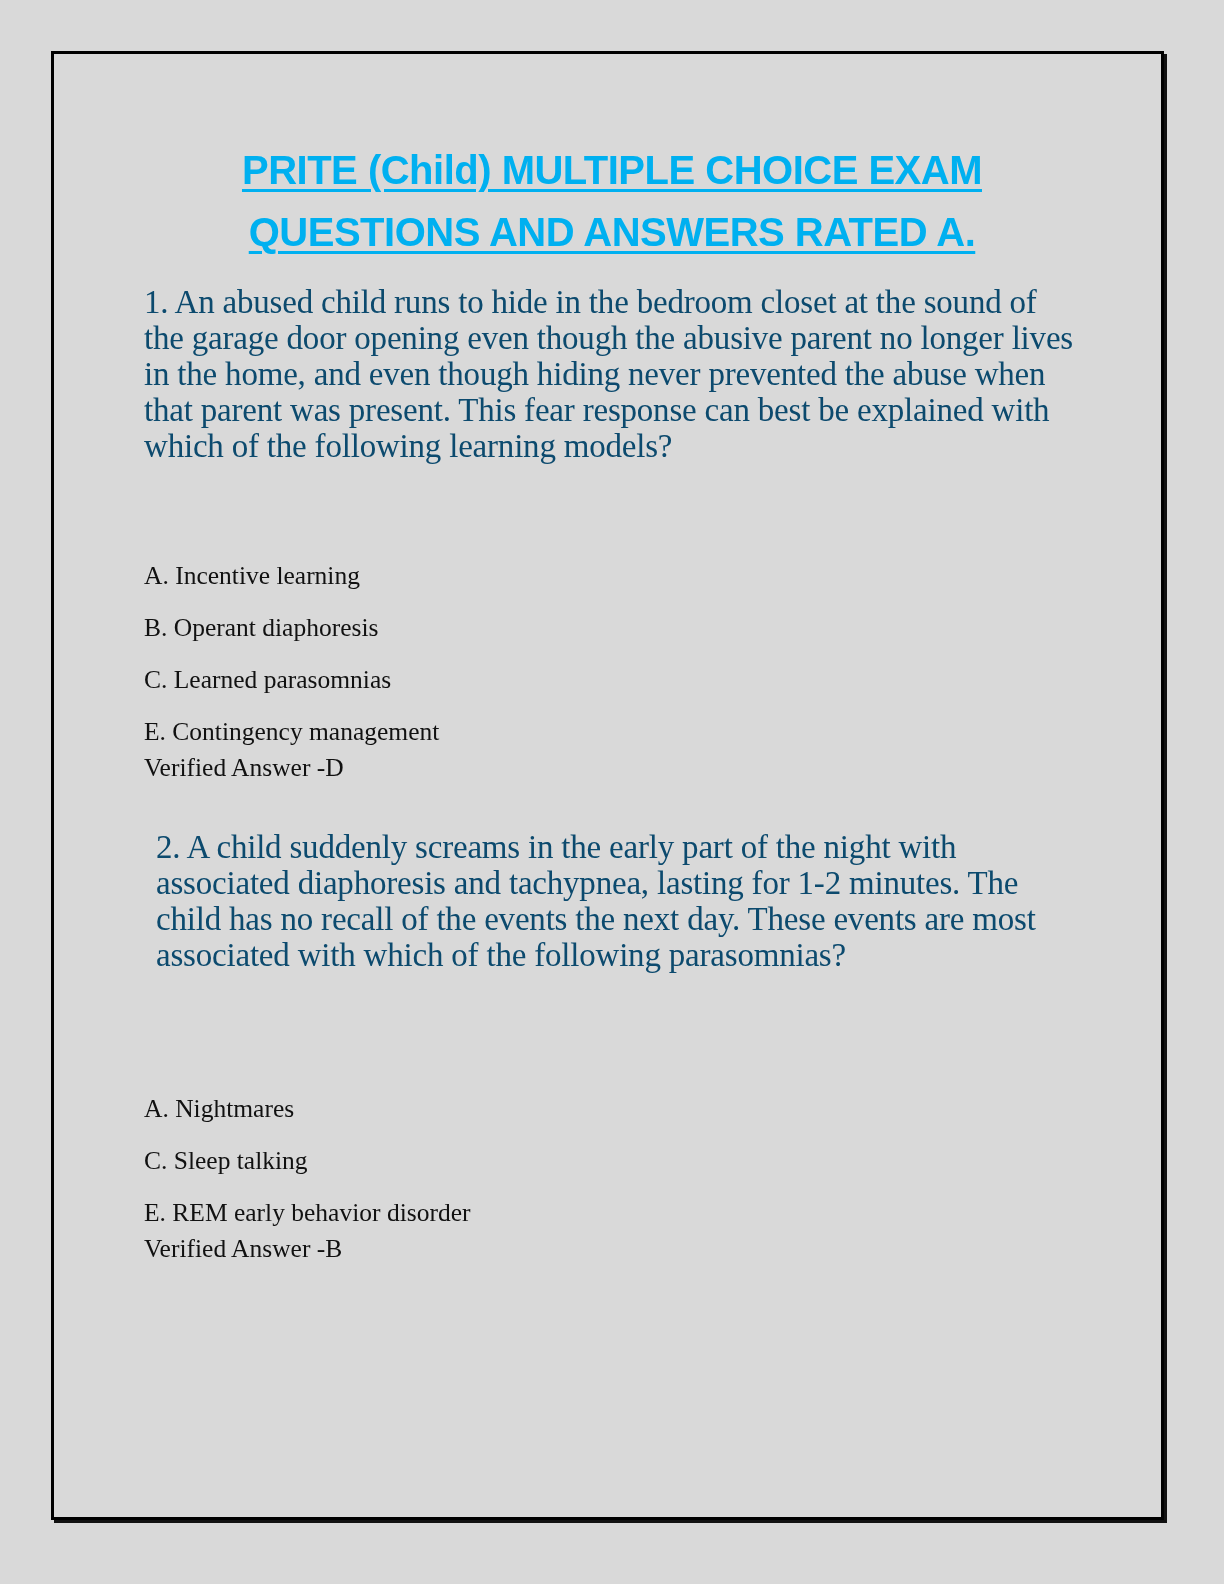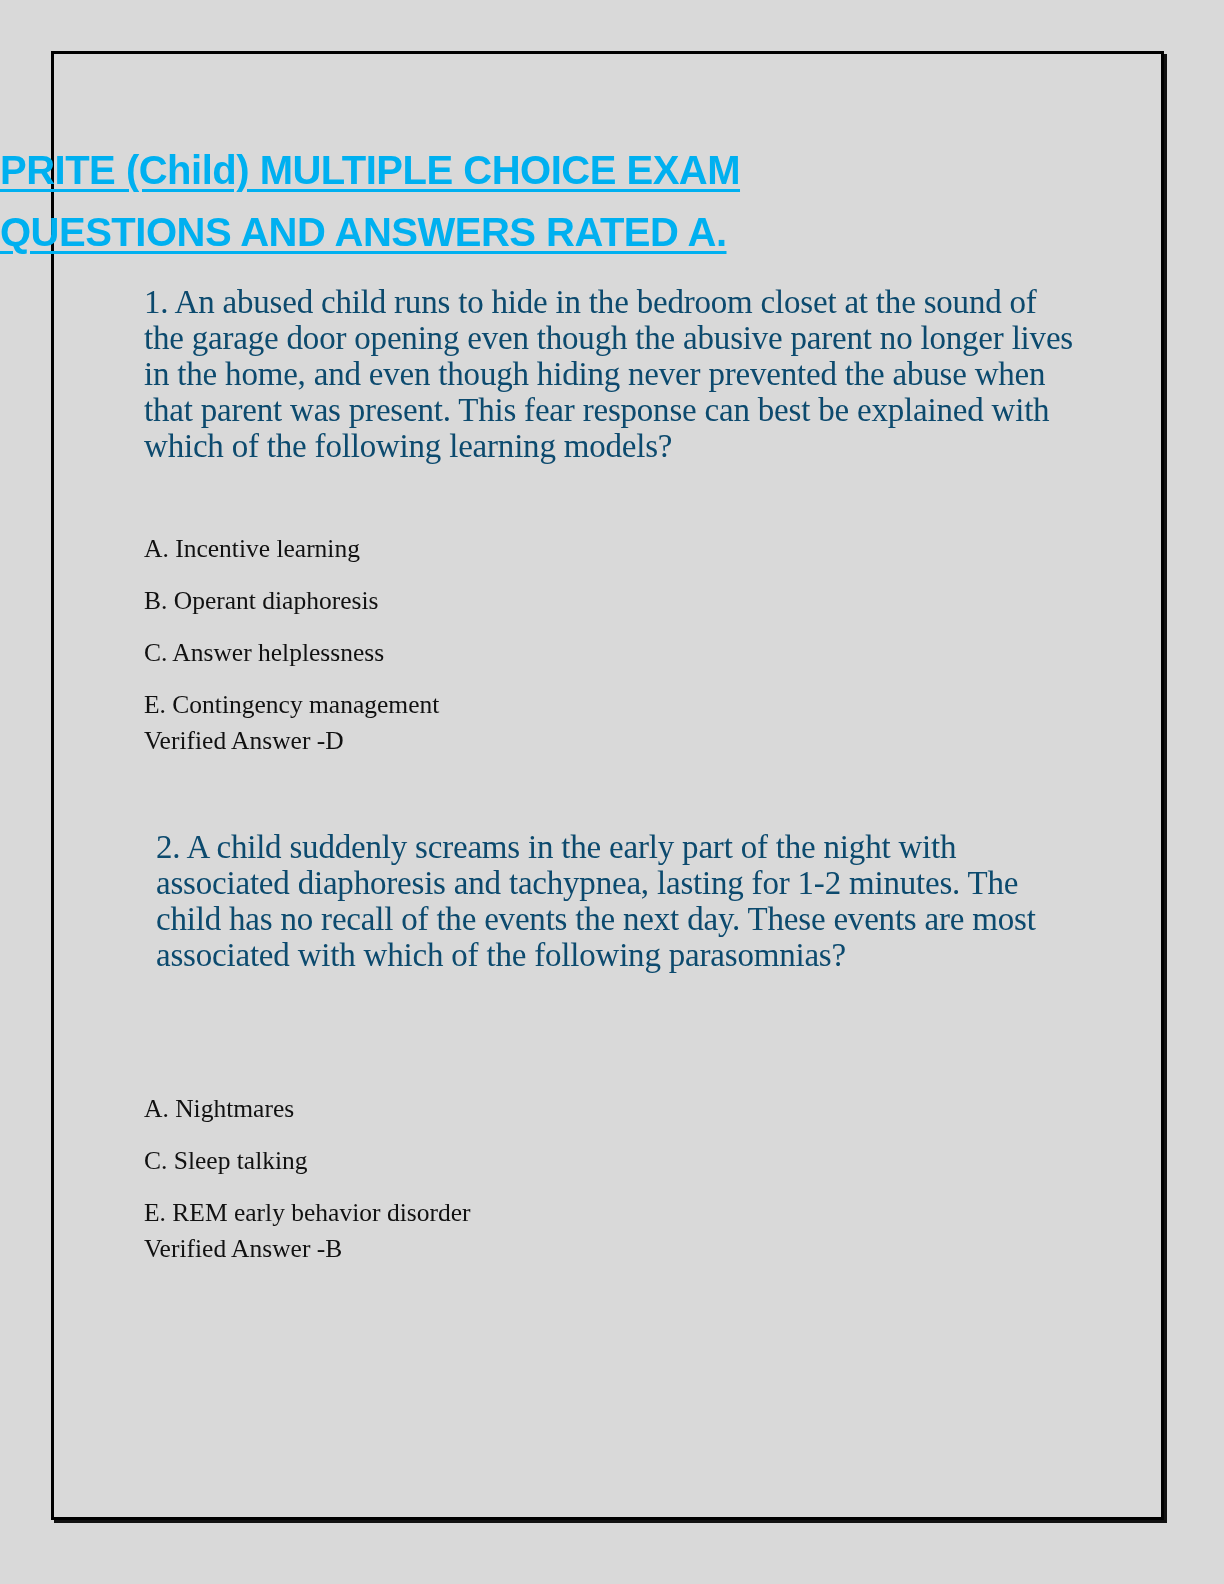--- a/index.html
+++ b/index.html
@@ -24,21 +24,21 @@
       border-top: 3px solid #000;
       border-right: 3px solid #000;
       border-bottom: 3px solid #000;
       box-shadow: 3px 3px 0 0 #111;
       box-sizing: content-box;
     }
     .title {
       position: absolute;
       left: 0;
       width: 1224px;
-      text-align: left;
+      text-align: center;
       font-family: "Liberation Sans", "DejaVu Sans", sans-serif;
       font-weight: bold;
       font-size: 40px;
       color: #00b0f0;
       letter-spacing: -0.5px;
     }
     .title span {
       text-decoration: underline;
       text-decoration-thickness: 3px;
       text-underline-offset: 5px;
@@ -67,41 +67,41 @@
     .option {
       height: 52px;
       line-height: 36px;
       white-space: nowrap;
     }
     .option.last { height: 36px; text-align: right; }
     .answer {
       line-height: 36px;
       white-space: nowrap;
     }
-    .opts1 { top: 531px; }
+    .opts1 { top: 558px; }
     .opts2 { top: 1091px; }
   </style>
 </head>
 <body>
 
 <div class="page-border"></div>
 
 <div class="title title-line-1">
   <span>PRITE (Child) MULTIPLE CHOICE EXAM</span>
 </div>
 <div class="title title-line-2">
   <span>QUESTIONS AND ANSWERS RATED A.</span>
 </div>
 
 <div class="question q1">1. An abused child runs to hide in the bedroom closet at the sound of the garage door opening even though the abusive parent no longer lives in the home, and even though hiding never prevented the abuse when that parent was present. This fear response can best be explained with which of the following learning models?</div>
 
 <div class="options opts1">
   <div class="option">A. Incentive learning</div>
   <div class="option">B. Operant diaphoresis</div>
-  <div class="option">C. Answer helplessness</div>
+  <div class="option">C. Learned parasomnias</div>
   <div class="option last">E. Contingency management</div>
   <div class="answer">Verified Answer -D</div>
 </div>
 
 <div class="question q2">2. A child suddenly screams in the early part of the night with associated diaphoresis and tachypnea, lasting for 1-2 minutes. The child has no recall of the events the next day. These events are most associated with which of the following parasomnias?</div>
 
 <div class="options opts2">
   <div class="option">A. Nightmares</div>
   <div class="option">C. Sleep talking</div>
   <div class="option last">E. REM early behavior disorder</div>

